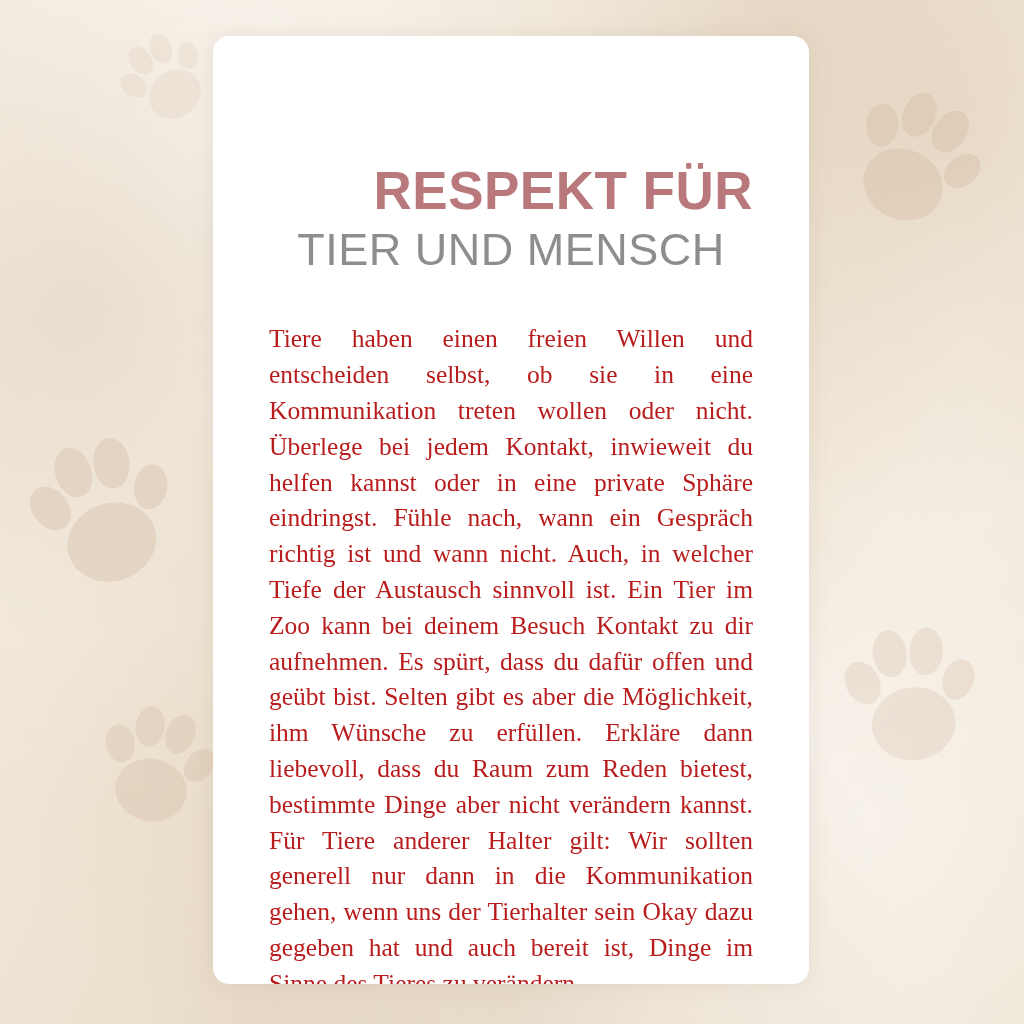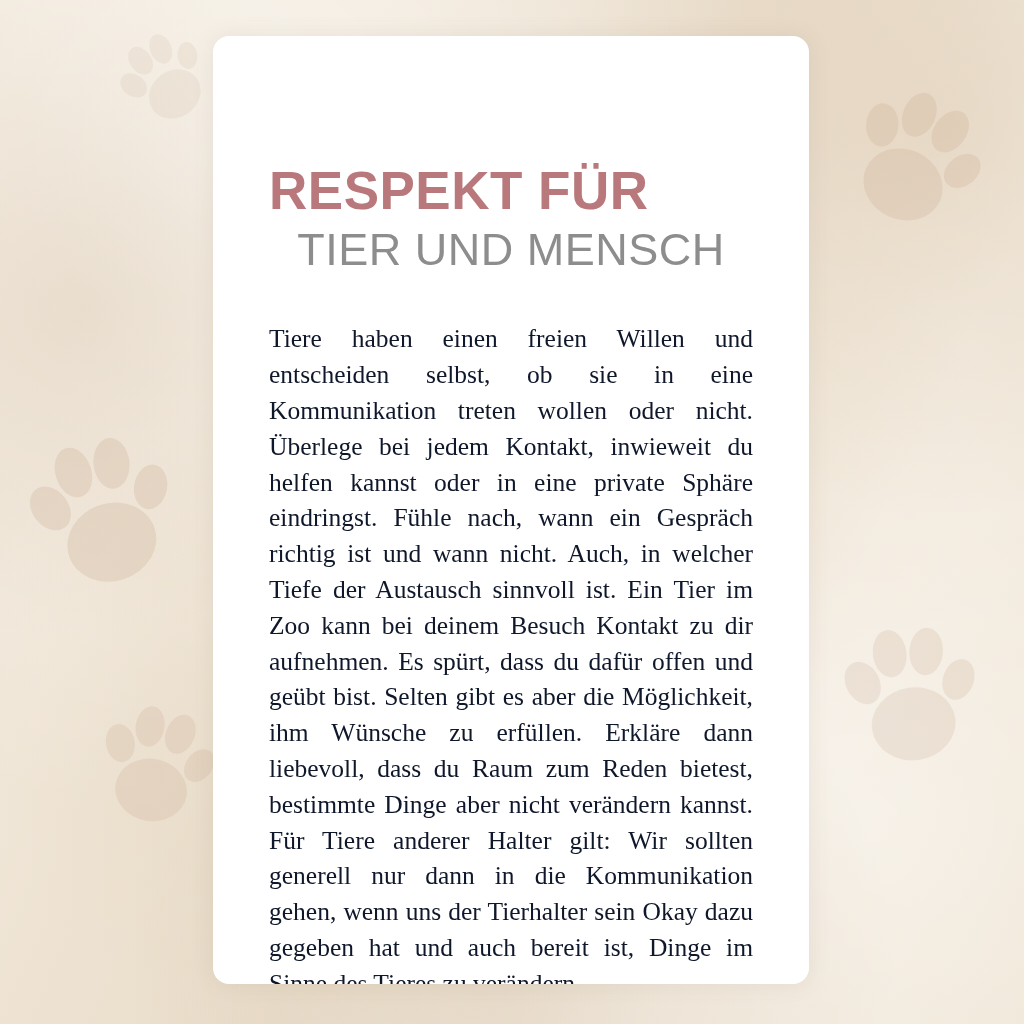--- a/index.html
+++ b/index.html
@@ -69,21 +69,21 @@
     overflow: hidden;
   }
 
   .inner {
     padding: 128px 56px 40px 56px;
     box-sizing: border-box;
   }
 
   .title-main {
     margin: 0;
-    text-align: left;
+    text-align: right;
     font-family: "Liberation Sans", sans-serif;
     font-weight: 700;
     font-size: 53px;
     letter-spacing: 0.5px;
     line-height: 1.02;
     color: #b9797c;
     text-transform: uppercase;
   }
 
   .title-sub {
@@ -96,21 +96,21 @@
     line-height: 1.05;
     color: #8d8d8d;
     text-transform: uppercase;
   }
 
   .body-text {
     margin: 48px 0 0 0;
     font-family: "Liberation Serif", serif;
     font-size: 25.5px;
     line-height: 1.405;
-    color: #0f172a;
+    color: #b91c1c;
     text-align: justify;
     text-justify: inter-word;
     hyphens: manual;
     -webkit-hyphens: manual;
   }
 </style>
 </head>
 <body>
 
 <div class="page">

